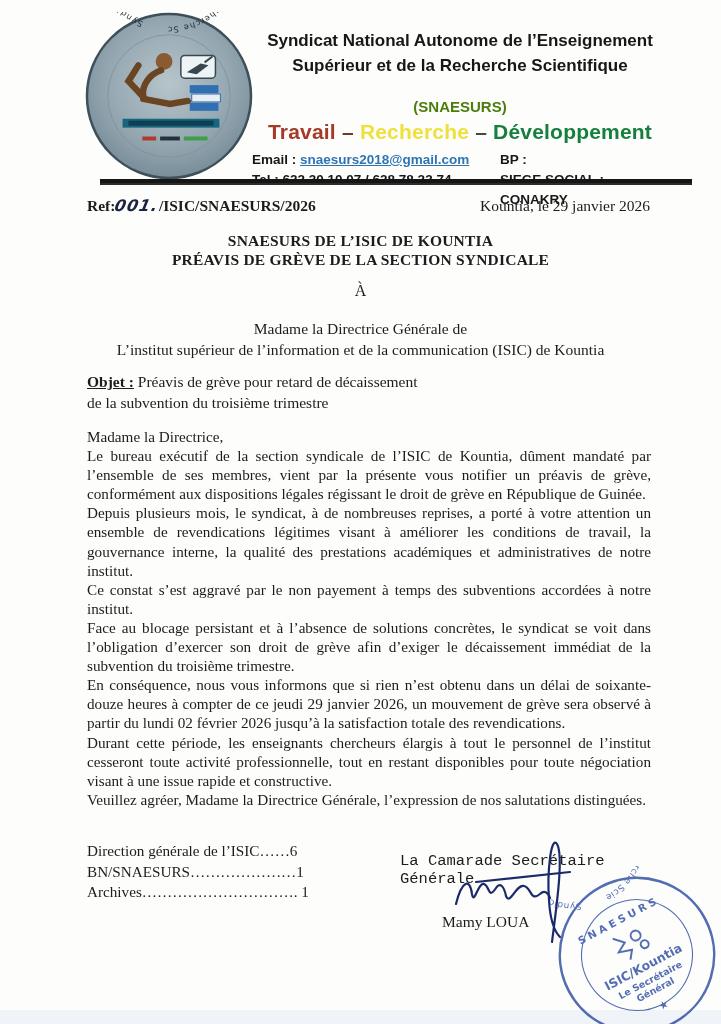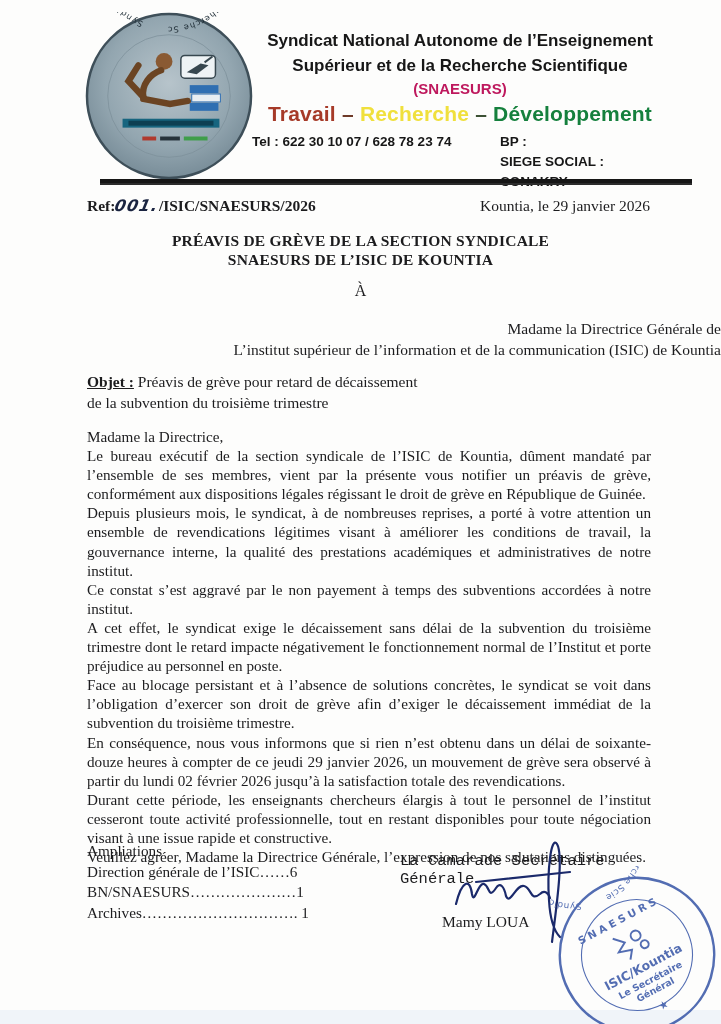--- a/index.html
+++ b/index.html
@@ -12,21 +12,21 @@
   
   .scan-strip { position:absolute; left:0; bottom:0; width:100%; height:14px; background:#f0f4f9; }
 
   
   .logo { position:absolute; left:85px; top:12px; width:168px; height:168px; }
   .header-text {
     position:absolute; left:252px; top:28px; width:416px; text-align:center;
     font-family:"Liberation Sans", sans-serif;
   }
   .org-name { font-weight:bold; font-size:17px; line-height:25px; color:#171717; }
-  .acronym  { font-weight:bold; font-size:15px; margin-top:2px; color:#be185d; }
+  .acronym  { font-weight:bold; font-size:15px; margin-top:20px; color:#4d7c0f; }
   .motto { font-weight:bold; font-size:21px; margin-top:5px; letter-spacing:0.2px; }
   .motto .w1 { color:#a63a28; }
   .motto .d1 { color:#6e3a28; }
   .motto .w2 { color:#f0e03c;margin-top:24px; }
   .motto .d2 { color:#3c5134; }
   .motto .w3 { color:#15803d; }
   .contact {
     display:flex; margin-top:6px; font-weight:bold; font-size:13.5px;
     line-height:20px; text-align:left; color:#171717;
   }
@@ -51,21 +51,21 @@
     color:#1a2440; letter-spacing:1px; display:inline-block; transform:skewX(-12deg);
     font-size:16px;
   }
   .place-date { font-weight:normal; }
 
   
   .doc-title { position:absolute; top:231px; left:0; width:100%; text-align:center;
     font-weight:bold; font-size:15.5px; line-height:19px; letter-spacing:0.2px; }
   .to-letter { position:absolute; top:282px; left:0; width:100%; text-align:center;
     font-size:16px; font-weight:normal; }
-  .addressee { position:absolute; top:318px; left:0; width:100%; text-align:right;
+  .addressee { position:absolute; top:318px; left:0; width:100%; text-align:center;
     font-size:15.5px; line-height:21px; }
 
   
   .subject { position:absolute; top:371px; left:87px; width:563px;
     font-size:15.5px; line-height:21px; }
   .subject-label { font-weight:bold; text-decoration:underline; }
 
   
   .body-block { position:absolute; top:427px; left:87px; width:564px;
     font-size:15.2px; line-height:19.1px; text-align:justify; }
@@ -136,41 +136,45 @@
     <div class="acronym">(SNAESURS)</div>
     <div class="motto">
       <span class="w1">Travail</span>
       <span class="d1">–</span>
       <span class="w2">Recherche</span>
       <span class="d2">–</span>
       <span class="w3">Développement</span>
     </div>
     <div class="contact">
       <div class="col-a">
+        <div>
+          <span>Email :</span>
+          <a class="email-link" href="#">snaesurs2018@gmail.com</a>
+        </div>
         <div>Tel : 622 30 10 07 / 628 78 23 74</div>
       </div>
       <div class="col-b">
         <div>BP :</div>
         <div>SIEGE SOCIAL : CONAKRY</div>
       </div>
     </div>
   </div>
 
   <div class="rule"></div>
 
   <div class="ref-row">
     <div class="ref-left">
       <span>Ref:</span><span class="handwritten">001.</span><span>/ISIC/SNAESURS/2026</span>
     </div>
     <div class="place-date">Kountia, le 29 janvier 2026</div>
   </div>
 
   <div class="doc-title">
+    <div>SNAESURS DE L’ISIC DE KOUNTIA</div>
     <div>PRÉAVIS DE GRÈVE DE LA SECTION SYNDICALE</div>
-    <div>SNAESURS DE L’ISIC DE KOUNTIA</div>
   </div>
 
   <div class="to-letter">À</div>
 
   <div class="addressee">
     <div>Madame la Directrice Générale de</div>
     <div>L’institut supérieur de l’information et de la communication (ISIC) de Kountia</div>
   </div>
 
   <div class="subject">
@@ -179,29 +183,27 @@
       <span>Préavis de grève pour retard de décaissement</span>
     </div>
     <div>de la subvention du troisième trimestre</div>
   </div>
 
   <div class="body-block">
     <p>Madame la Directrice,</p>
     <p>Le bureau exécutif de la section syndicale de l’ISIC de Kountia, dûment mandaté par l’ensemble de ses membres, vient par la présente vous notifier un préavis de grève, conformément aux dispositions légales régissant le droit de grève en République de Guinée.</p>
     <p>Depuis plusieurs mois, le syndicat, à de nombreuses reprises, a porté à votre attention un ensemble de revendications légitimes visant à améliorer les conditions de travail, la gouvernance interne, la qualité des prestations académiques et administratives de notre institut.</p>
     <p>Ce constat s’est aggravé par le non payement à temps des subventions accordées à notre institut.</p>
-    <p>A cet effet, le syndicat exige le décaissement sans délai de la subvention du troisième trimestre dont le retard impacte négativement le fonctionnement normal de l’Institut et porte préjudice au personnel en poste.</p>
     <p>Face au blocage persistant et à l’absence de solutions concrètes, le syndicat se voit dans l’obligation d’exercer son droit de grève afin d’exiger le décaissement immédiat de la subvention du troisième trimestre.</p>
     <p>En conséquence, nous vous informons que si rien n’est obtenu dans un délai de soixante-douze heures à compter de ce jeudi 29 janvier 2026, un mouvement de grève sera observé à partir du lundi 02 février 2026 jusqu’à la satisfaction totale des revendications.</p>
     <p>Durant cette période, les enseignants chercheurs élargis à tout le personnel de l’institut cesseront toute activité professionnelle, tout en restant disponibles pour toute négociation visant à une issue rapide et constructive.</p>
     <p>Veuillez agréer, Madame la Directrice Générale, l’expression de nos salutations distinguées.</p>
   </div>
 
   <div class="ampliations">
-    <div>Ampliations</div>
     <div>Direction générale de l’ISIC……6</div>
     <div>BN/SNAESURS…………………1</div>
     <div>Archives…………………………. 1</div>
   </div>
 
   <div class="sig-title">La Camarade Secrétaire Générale</div>
   <div class="sig-name">Mamy LOUA</div>
 
   <svg class="signature-svg" viewBox="0 0 150 110" xmlns="http://www.w3.org/2000/svg">
     <g stroke="#1b2a6b" stroke-width="2.2" fill="none" stroke-linecap="round">

